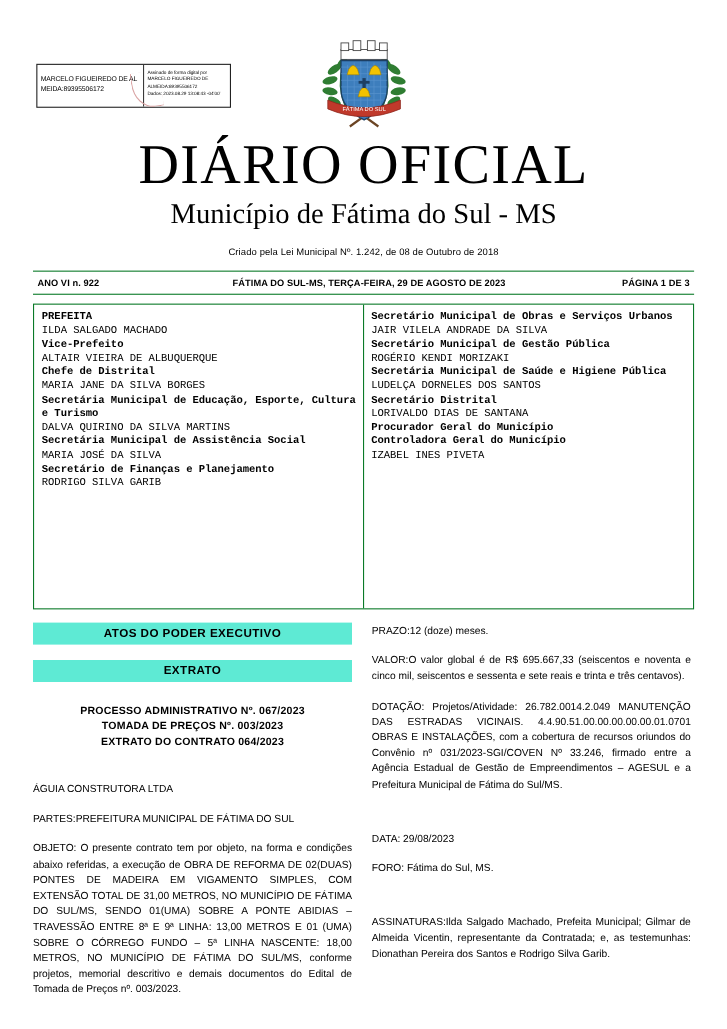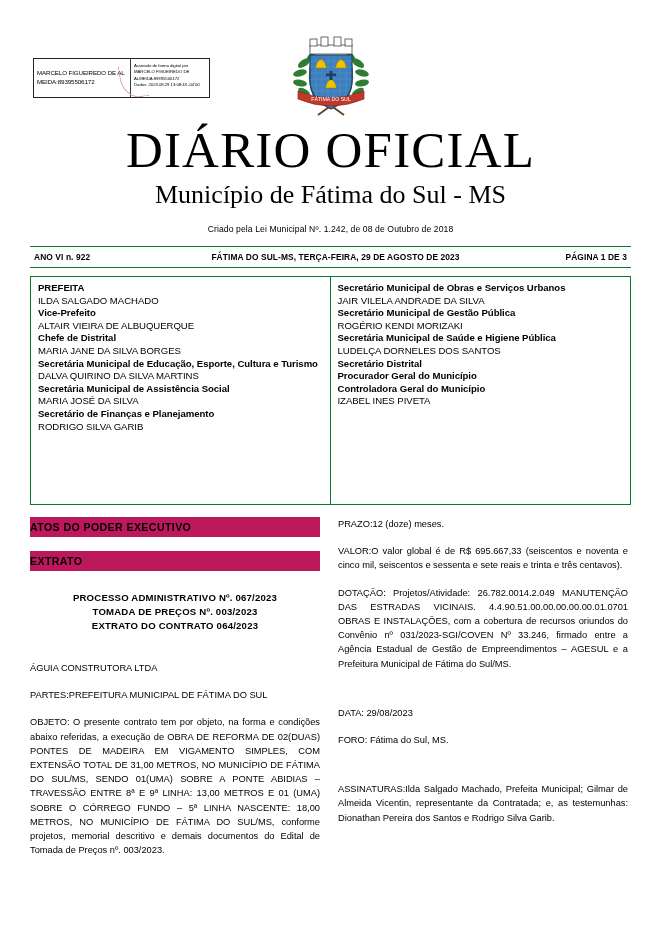--- a/index.html
+++ b/index.html
@@ -130,21 +130,22 @@
   .infobar .ib-left { width: 130px; padding-left: 4px; text-align: left; }
   .infobar .ib-center { flex: 1; text-align: center; }
   .infobar .ib-right { width: 120px; text-align: right; padding-right: 4px; }
 
   
   .officials {
     margin: 8px 30px 0 30px;
     border: 1.5px solid #0a7a28;
     display: flex;
     box-sizing: border-box;
-    height: 229px;
+    height: 278px;
+    font-family: Liberation Mono, monospace;
   }
   .officials .col {
     box-sizing: border-box;
     padding: 5px 6px 4px 7px;
   }
   .officials .col-left {
     width: 50%;
     border-right: 1.5px solid #0a7a28;
   }
   .officials .col-right { width: 50%; }
@@ -155,25 +156,25 @@
     letter-spacing: -0.05px;
   }
   .off-name {
     font-size: 9.6px;
     line-height: 12.6px;
     letter-spacing: -0.05px;
   }
 
   
   .banner {
-    background: #be185d;
+    background: #5eead4;
     color: #000000;
     font-weight: bold;
     font-size: 10.6px;
-    text-align: left;
+    text-align: center;
     letter-spacing: 0.4px;
     padding: 4px 0 4px 0;
     margin-bottom: 0;
   }
 
   
   .content {
     margin: 12px 30px 0 30px;
     display: flex;
     gap: 18px;
@@ -309,20 +310,21 @@
       <div class="off-name">RODRIGO SILVA GARIB</div>
     </div>
     <div class="col col-right">
       <div class="off-role">Secretário Municipal de Obras e Serviços Urbanos</div>
       <div class="off-name">JAIR VILELA ANDRADE DA SILVA</div>
       <div class="off-role">Secretário Municipal de Gestão Pública</div>
       <div class="off-name">ROGÉRIO KENDI MORIZAKI</div>
       <div class="off-role">Secretária Municipal de Saúde e Higiene Pública</div>
       <div class="off-name">LUDELÇA DORNELES DOS SANTOS</div>
       <div class="off-role">Secretário Distrital</div>
+      <div class="off-name">LORIVALDO DIAS DE SANTANA</div>
       <div class="off-role">Procurador Geral do Município</div>
       <div class="off-role">Controladora Geral do Município</div>
       <div class="off-name">IZABEL INES PIVETA</div>
     </div>
   </div>
 
   <div class="content">
 
     <div class="col">
       <div class="banner">ATOS DO PODER EXECUTIVO</div>

